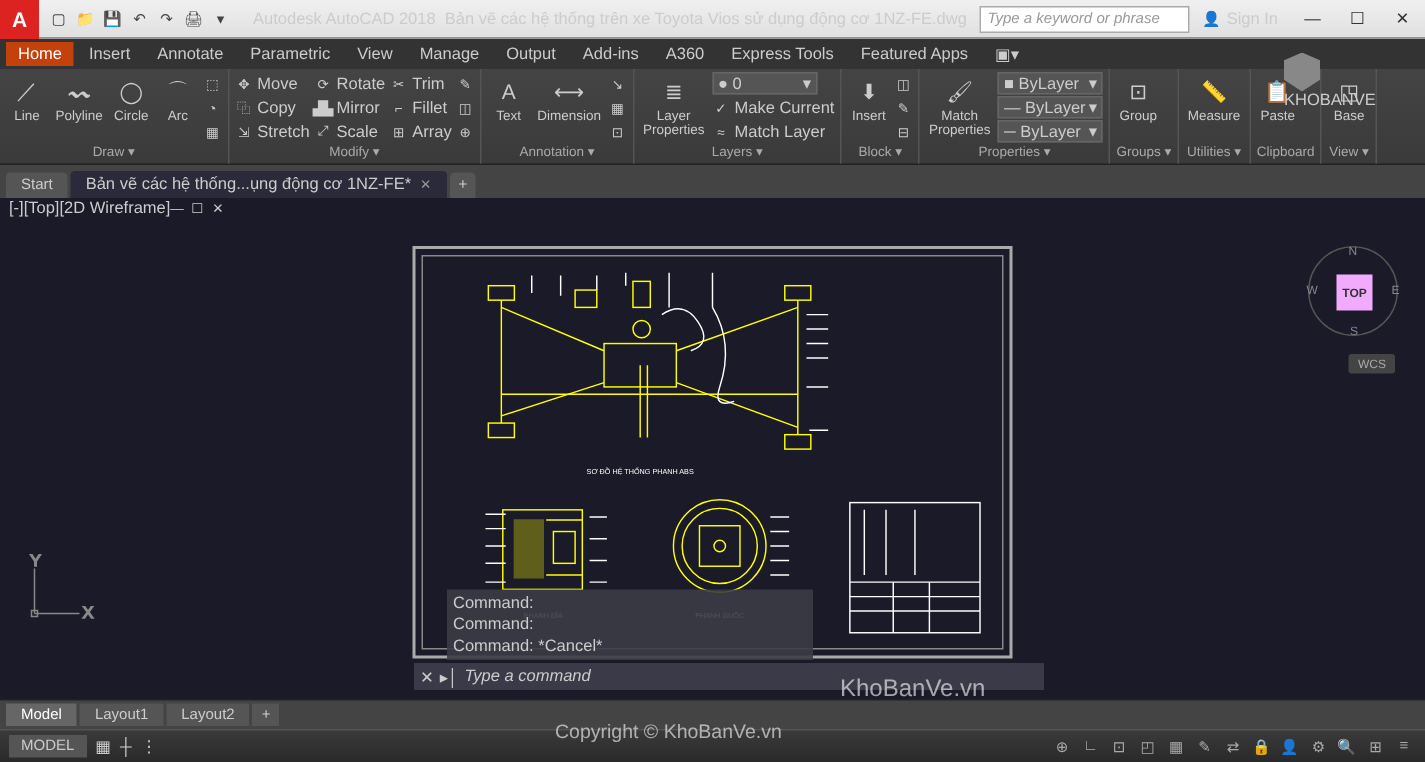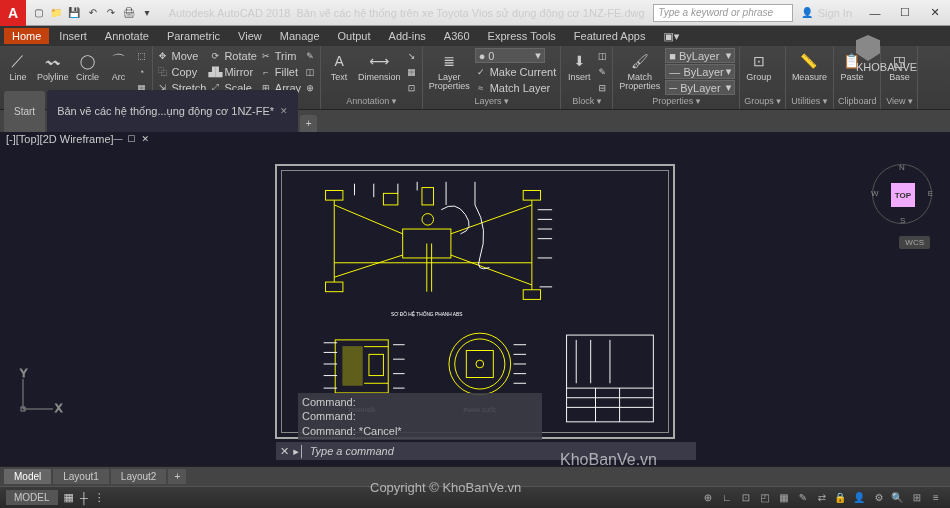--- a/index.html
+++ b/index.html
@@ -22,21 +22,21 @@
 .panel-body{display:flex;gap:3px;align-items:flex-start;flex:1}
 .panel-title{text-align:center;font-size:9px;color:#aaa;padding:1px 0}
 .bigbtn{display:flex;flex-direction:column;align-items:center;gap:1px;padding:2px;min-width:28px}
 .bigbtn .ic{width:22px;height:22px;display:flex;align-items:center;justify-content:center;font-size:14px}
 .bigbtn .lbl{font-size:9px;color:#ccc;text-align:center;line-height:1}
 .smallcol{display:flex;flex-direction:column;gap:1px}
 .smallrow{display:flex;align-items:center;gap:3px;font-size:9px;height:15px}
 .smallrow .ic{width:12px;height:12px;display:inline-flex;align-items:center;justify-content:center;font-size:9px}
 .combo{background:#555;border:1px solid #666;height:15px;width:70px;font-size:9px;display:flex;align-items:center;padding:0 3px;justify-content:space-between}
 .filetabs{height:22px;background:#444;display:flex;align-items:flex-end;padding:0 4px;gap:2px}
-.filetab{background:#555;padding:15px 10px;font-size:10px;color:#ccc;border-radius:3px 3px 0 0;display:flex;align-items:center;gap:6px}
+.filetab{background:#555;padding:3px 10px;font-size:10px;color:#ccc;border-radius:3px 3px 0 0;display:flex;align-items:center;gap:6px}
 .filetab.active{background:#2a2a3a}
 .filetab .x{font-size:9px;color:#999}
 .viewport-header{height:14px;background:#1a1a28;color:#aaa;font-size:9px;padding:0 6px;display:flex;align-items:center;justify-content:flex-start}
 .vh-right{display:flex;gap:4px}
 .vh-right span{width:10px;font-size:9px}
 .canvas{position:relative;height:320px;background:#1a1a28;overflow:hidden}
 .drawing-frame{position:absolute;left:275px;top:18px;width:400px;height:275px;border:2px solid #aaa;background:transparent}
 .drawing-frame::before{content:"";position:absolute;inset:4px;border:1px solid #888}
 .schematic{position:absolute;inset:10px}
 .schem-line{stroke:#ff0;stroke-width:1;fill:none}

